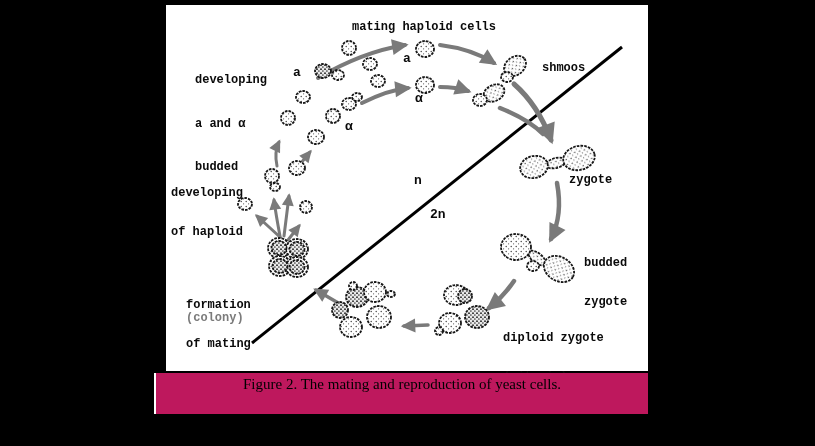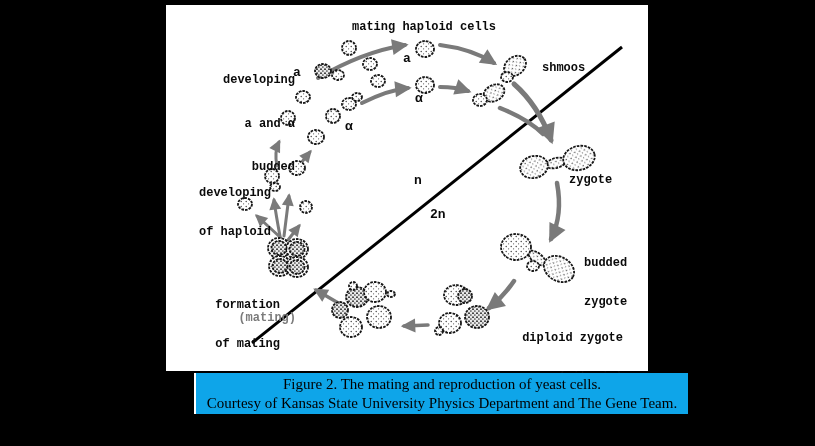--- a/index.html
+++ b/index.html
@@ -2,27 +2,27 @@
 <html><head>
 <meta charset="utf-8">
 <style>
   html,body{margin:0;padding:0;background:#000;}
   #canvas{position:relative;width:815px;height:446px;background:#000;overflow:hidden;
           font-family:"DejaVu Sans Mono",monospace;}
   #figure-box{position:absolute;left:166px;top:5px;width:482px;height:366px;background:#fff;}
   #diagram-svg{position:absolute;left:0;top:0;width:815px;height:446px;pointer-events:none;}
   .lbl{position:absolute;font-family:Liberation Mono, monospace;font-weight:bold;
        font-size:12px;line-height:13px;color:#0a0a0a;white-space:pre;}
-  .lbl.center{text-align:right;}
+  .lbl.center{text-align:left;}
   .lbl .ln{display:block;}
   .tiny{font-size:13px;}
   #meiosis-label{color:#7b7b7b;}
-  #caption-box{position:absolute;left:154px;top:373px;width:494px;height:41px;background:#0ea5e9;
+  #caption-box{position:absolute;left:154px;top:373px;width:494px;height:41px;background:#be185d;
        border-left:2px solid #ffffff;box-sizing:border-box;
-       font-family:"Liberation Serif",serif;color:#000;margin-left:40px;}
+       font-family:"Liberation Serif",serif;color:#000;}
   #caption-box .cap{display:block;text-align:center;font-size:15px;line-height:19px;padding-top:2px;white-space:nowrap;}
   #caption-box .cap2{padding-top:0;}
 </style>
 </head>
 <body>
 
 <div id="canvas">
 
   <div id="figure-box"></div>
 
@@ -165,30 +165,29 @@
   <div class="lbl tiny" style="left:414px;top:174px;">n</div>
   <div class="lbl tiny" style="left:430px;top:208px;">2n</div>
 
   <div class="lbl" style="left:569px;top:174px;">zygote</div>
 
   <div class="lbl" style="left:584px;top:231px;">
     <span class="ln">budded</span>
     <span class="ln">zygote</span>
   </div>
 
-  <div class="lbl center" style="left:170px;top:273px;width:110px;">
+  <div class="lbl center" style="left:186px;top:273px;width:110px;">
     <span class="ln">formation</span>
     <span class="ln">of mating</span>
     <span class="ln">and spores</span>
   </div>
-  <div id="meiosis-label" class="lbl center" style="left:186px;top:312px;width:110px;">(mating)</div>
+  <div id="meiosis-label" class="lbl center" style="left:186px;top:312px;width:110px;">(colony)</div>
 
   <div class="lbl center" style="left:503px;top:306px;width:120px;">
     <span class="ln">diploid zygote</span>
     <span class="ln">(mitosis)</span>
   </div>
 
   <div id="caption-box">
     <span class="cap">Figure 2.  The mating and reproduction of yeast cells.</span>
-    <span class="cap cap2">Courtesy of Kansas State University Physics Department and The Gene Team.</span>
   </div>
 
 </div>
 
 </body></html>

